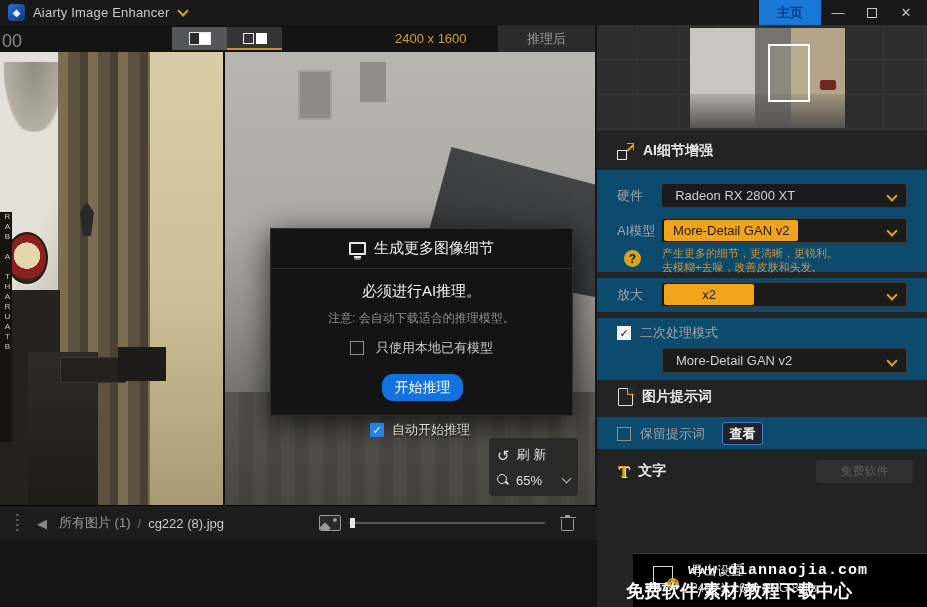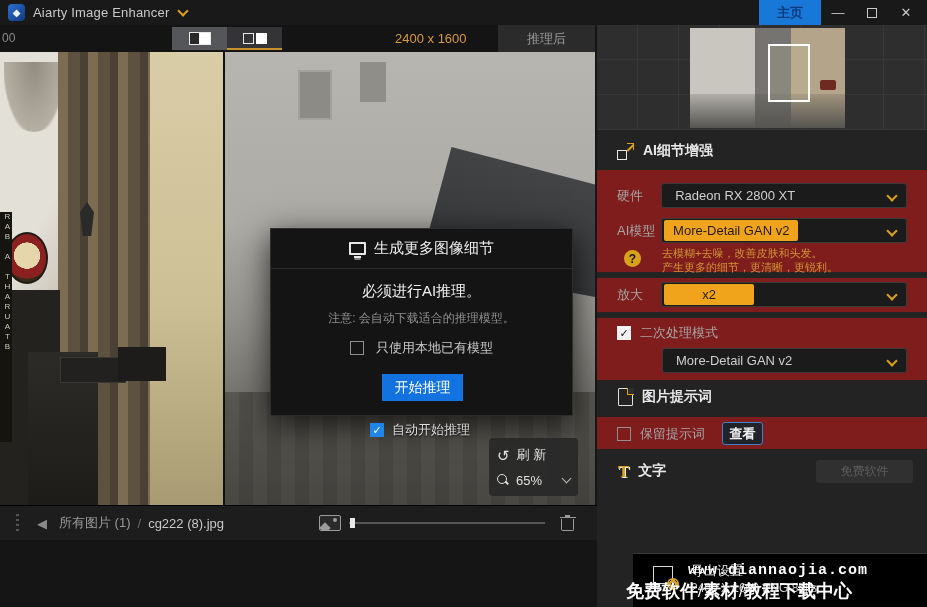--- a/index.html
+++ b/index.html
@@ -23,21 +23,21 @@
     color:#c8c8c8; font-size:13px; }
   .win-btn .maxbox { width:10px; height:10px; border:1px solid #c8c8c8; }
   .close-btn { margin-right:4px; }
 
   
   .left-col { position:absolute; left:0; top:25px; width:597px; height:582px; background:#161616; }
   .right-col { position:absolute; left:597px; top:25px; width:330px; height:582px; background:#232323; }
 
   
   .topbar { position:absolute; left:0; top:0; width:597px; height:27px; background:#141414; }
-  .frag { position:absolute; left:2px; top:6px; color:#8a8a8a; font-size:12px; }
+  .frag { position:absolute; left:2px; top:6px; color:#8a8a8a; font-size:18px; }
   .view-toggles { position:absolute; left:172px; top:2px; display:flex; height:23px; }
   .vt-btn { width:55px; height:23px; display:flex; align-items:center; justify-content:center; position:relative; }
   .vt-btn.sel { background:#55565a; }
   .vt-btn.alt { background:#343436; }
   .vt-btn.alt:after { content:""; position:absolute; left:0; bottom:0; width:100%; height:2px; background:#c8922a; }
   .ic-split { width:22px; height:13px; border:1px solid #e8e8e8; display:flex; }
   .ic-split i { display:block; height:100%; }
   .ic-split .d { width:45%; background:#2a2a2a; } .ic-split .w { width:55%; background:#fff; }
   .ic-sbs { display:flex; align-items:center; gap:2px; }
   .ic-sbs .o { width:11px; height:11px; border:1px solid #e8e8e8; background:transparent; }
@@ -90,21 +90,21 @@
   .dlg-title { color:#f0f0f0; font-size:15px; }
   .dlg-msg { margin-top:13px; text-align:center; color:#f0f0f0; font-size:15px; }
   .dlg-note { margin-top:9px; text-align:center; color:#8f8f8f; font-size:12px; }
   .dlg-cbrow { margin-top:12px; display:flex; align-items:center; justify-content:center; gap:12px; }
   .cb { width:14px; height:14px; border:1px solid #8f8f8f; background:transparent; flex:0 0 auto;
     display:flex; align-items:center; justify-content:center; font-size:11px; line-height:1; }
   .cb.blue { background:#1f86e8; border-color:#1f86e8; color:#fff; }
   .cb.white { background:#f2f2f2; border-color:#f2f2f2; color:#141414; font-weight:bold; }
   .dlg-cbl { color:#c9c9c9; font-size:13px; }
   .dlg-btn { position:absolute; left:111px; bottom:14px; width:81px; height:27px; background:#1273e0;
-    border-radius:0; color:#fff; font-size:14px; display:flex; align-items:center; justify-content:center; cursor:pointer; }
+    border-radius:11px; color:#fff; font-size:14px; display:flex; align-items:center; justify-content:center; cursor:pointer; }
 
   
   .autostart { position:absolute; left:370px; top:369px; display:flex; align-items:center; gap:8px; z-index:21; }
   .autostart .lbl { color:#dedede; font-size:13px; text-shadow:0 1px 2px #000; }
   .zoombox { position:absolute; left:489px; top:386px; width:89px; height:58px; background:rgba(40,40,40,.92);
     border-radius:4px; z-index:21; padding:4px 8px; display:flex; flex-direction:column; justify-content:space-around; }
   .zb-row { display:flex; align-items:center; gap:7px; color:#e0e0e0; font-size:13px; }
   .ic-refresh { color:#e0e0e0; font-size:15px; line-height:1; }
   .ic-mag { width:12px; height:12px; position:relative; }
   .ic-mag:before { content:""; position:absolute; left:0; top:0; width:8px; height:8px;
@@ -153,21 +153,21 @@
 
   .section-head { position:absolute; left:0; width:330px; height:28px; display:flex; align-items:center; }
   .sh-title { color:#e8e8e8; font-size:14px; font-weight:bold; margin-left:9px; }
   .ic-enh { width:17px; height:17px; margin-left:20px; position:relative; }
   .ic-enh i { position:absolute; left:0; bottom:0; width:10px; height:10px; border:1.5px solid #e8e8e8; }
   .ic-enh:after { content:""; position:absolute; right:1px; top:1px; width:9px; height:1.5px;
     background:#d9a21b; transform:rotate(-45deg); transform-origin:right top; }
   .ic-enh:before { content:""; position:absolute; right:0; top:0; width:6px; height:6px;
     border-top:1.5px solid #d9a21b; border-right:1.5px solid #d9a21b; }
 
-  .box { position:absolute; left:0; width:330px; background:#7f1d1d; }
+  .box { position:absolute; left:0; width:330px; background:#0c4a6e; }
   .row { position:absolute; display:flex; align-items:center; }
   .lab { color:#a5a5a5; font-size:13px; }
   .dd { position:relative; height:25px; background:#1b1b1b; border:1px solid #3a3a3a; border-radius:3px;
     display:flex; align-items:center; }
   .dd .val { color:#cfcfcf; font-size:13px; margin-left:13px; }
   .dd-chev { position:absolute; right:10px; top:8px; width:8px; height:8px;
     border-right:2px solid #d9a21b; border-bottom:2px solid #d9a21b; transform:rotate(45deg); }
   .pill { height:21px; margin-left:2px; background:#f0a41c; border-radius:2px; color:#241a05;
     font-size:13px; display:flex; align-items:center; justify-content:center; }
   .help { width:17px; height:17px; border-radius:50%; background:#d9a21b; color:#1d1505; font-weight:bold;
@@ -347,22 +347,22 @@
         <div class="dd" style="width:250px;">
           <span class="pill" style="width:134px;">More-Detail GAN v2</span>
           <span class="dd-chev"></span>
         </div>
       </div>
       <div class="row" style="left:27px; top:80px;">
         <span class="help">?</span>
       </div>
       <div class="row" style="left:65px; top:76px;">
         <div class="desc">
+          <div>产生更多的细节，更清晰，更锐利。</div>
           <div>去模糊+去噪，改善皮肤和头发。</div>
-          <div>产生更多的细节，更清晰，更锐利。</div>
         </div>
       </div>
     </div>
 
     <div class="box" style="top:253px; height:34px;">
       <div class="row" style="left:20px; top:4px; width:290px;">
         <span class="lab" style="width:45px;">放大</span>
         <div class="dd" style="width:250px;">
           <span class="pill" style="width:90px;">x2</span>
           <span class="dd-chev"></span>

